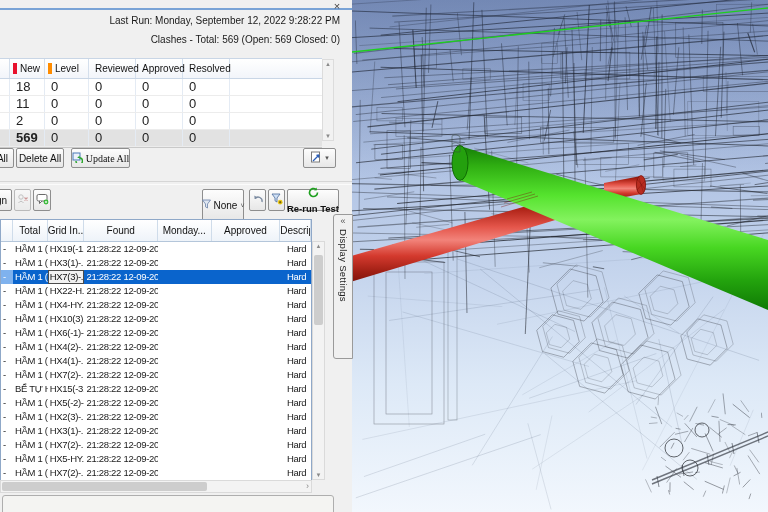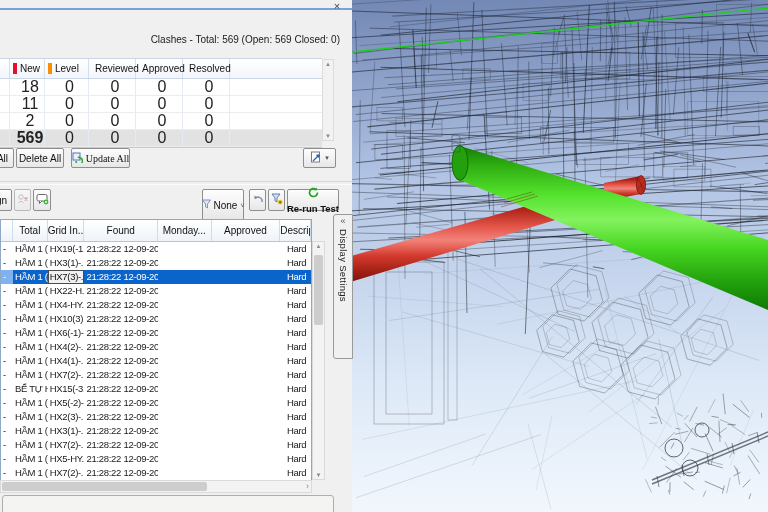--- a/index.html
+++ b/index.html
@@ -14,21 +14,21 @@
   #last-run{top:15px;}
   #clash-total{top:34px;}
 
   
   #summary{position:absolute;left:0;top:58px;width:322px;background:#fff;border-top:1px solid #c9d6e6;border-bottom:1px solid #c9c9c9;}
   .shead{display:flex;height:19px;background:linear-gradient(#ffffff,#f2f5fa);border-bottom:1px solid #c9d6e6;}
   .shc{display:flex;align-items:center;gap:3px;border-right:1px solid #d4dfec;padding-left:3px;font-size:10px;color:#111;box-sizing:border-box;}
   .swatch{width:4px;height:11px;display:inline-block;}
   .srow{display:flex;height:16px;border-bottom:1px solid #ececec;background:#fff;}
   .srow.total{background:#e2e2e2;}
-  .sc{border-right:1px solid #e4ebf4;font-size:16px;color:#222;padding-left:6px;line-height:16px;box-sizing:border-box;white-space:nowrap;overflow:hidden;text-align:center;}
+  .sc{border-right:1px solid #e4ebf4;font-size:13px;color:#222;padding-left:6px;line-height:16px;box-sizing:border-box;white-space:nowrap;overflow:hidden;}
   .s0{width:10px;padding-left:0;}
   .w1{width:35px}.w2{width:44px}.w3{width:47px}.w4{width:47px}.w5{width:47px}
   .sfill{flex:1;border-right:none;}
   #summary-vscroll{position:absolute;left:322px;top:59px;width:12px;height:82px;background:#f2f2f2;border:1px solid #dcdcdc;box-sizing:border-box;display:flex;flex-direction:column;justify-content:space-between;align-items:center;}
   .mini-arrow{font-size:6px;color:#8a8a8a;line-height:8px;}
 
   
   .btn{position:absolute;height:20px;border:1px solid #8e8e8e;border-radius:2px;background:linear-gradient(#fdfdfd,#e7e7e7);font-size:10px;color:#111;display:flex;align-items:center;justify-content:center;gap:3px;box-sizing:border-box;white-space:nowrap;}
   .groove{position:absolute;left:0;width:352px;height:2px;border-top:1px solid #d6d6d6;border-bottom:1px solid #fbfbfb;}
 
@@ -66,20 +66,21 @@
 </style>
 </head>
 <body>
 
 <div id="stage">
 
   <div id="left-panel">
     <div id="title-sep"></div>
     <div id="close-x">×</div>
 
+    <div id="last-run" class="rline">Last Run:  Monday, September 12, 2022 9:28:22 PM</div>
     <div id="clash-total" class="rline">Clashes -  Total: 569  (Open: 569  Closed: 0)</div>
 
     <div id="summary">
       <div class="shead" id="summary-head">
           <div class="shc s0"></div>
           <div class="shc w1">
             <span class="swatch" style="background: rgb(232, 17, 45);"></span>
             <span>New</span>
           </div>
           <div class="shc w2">

